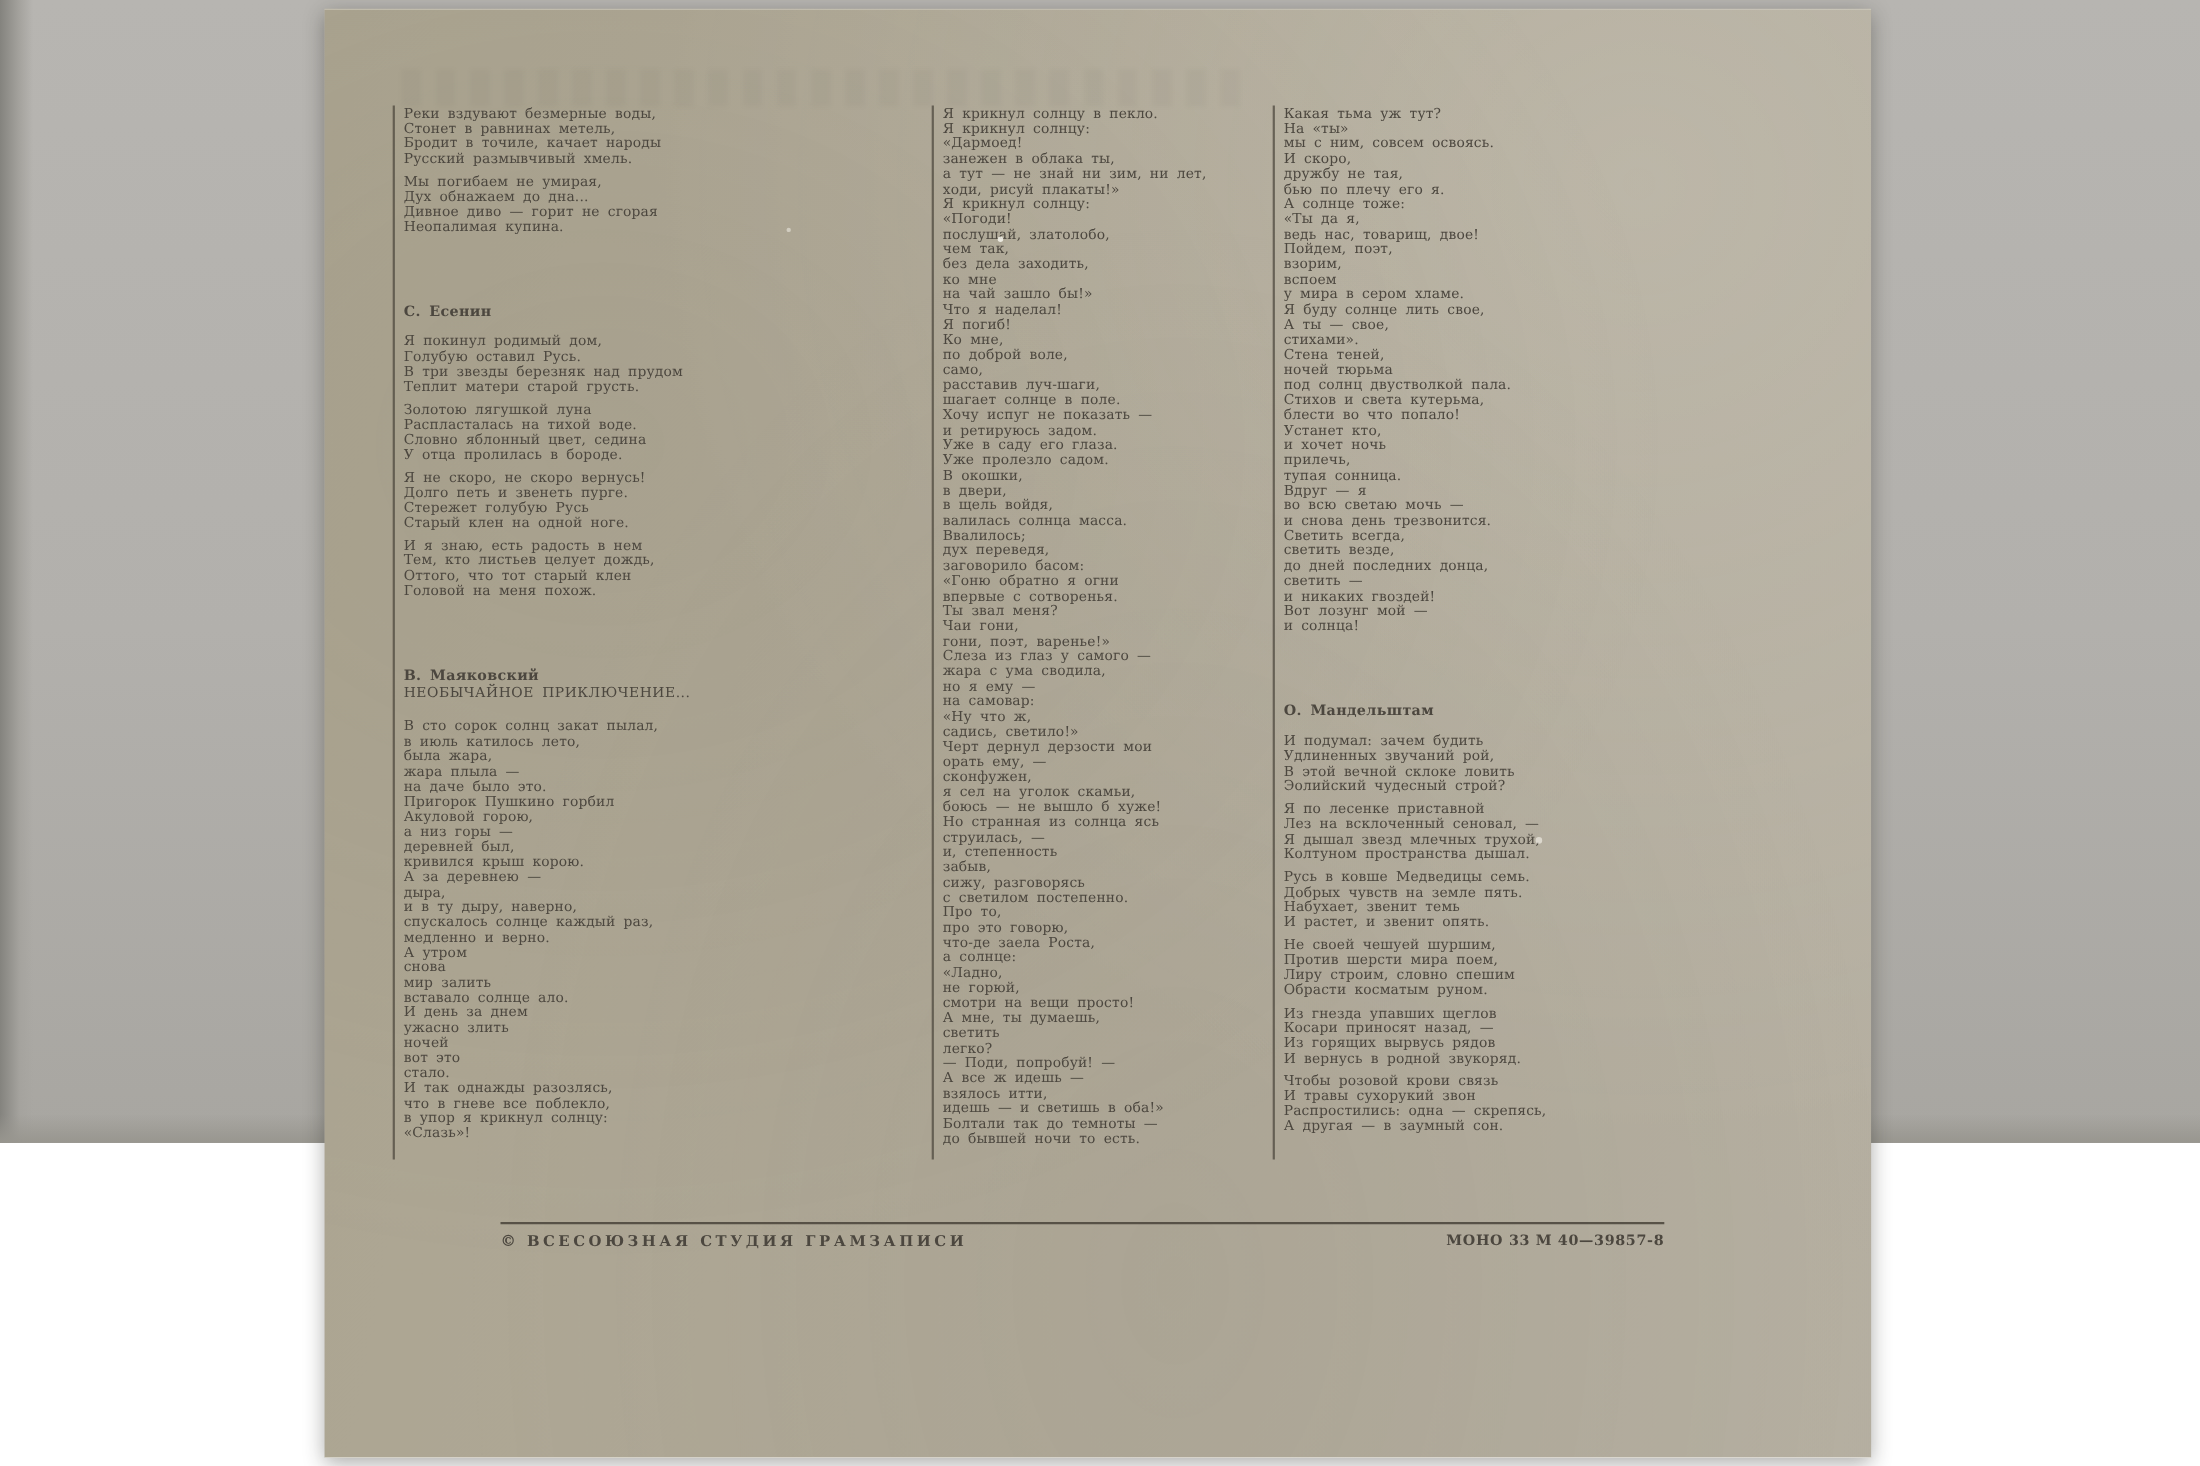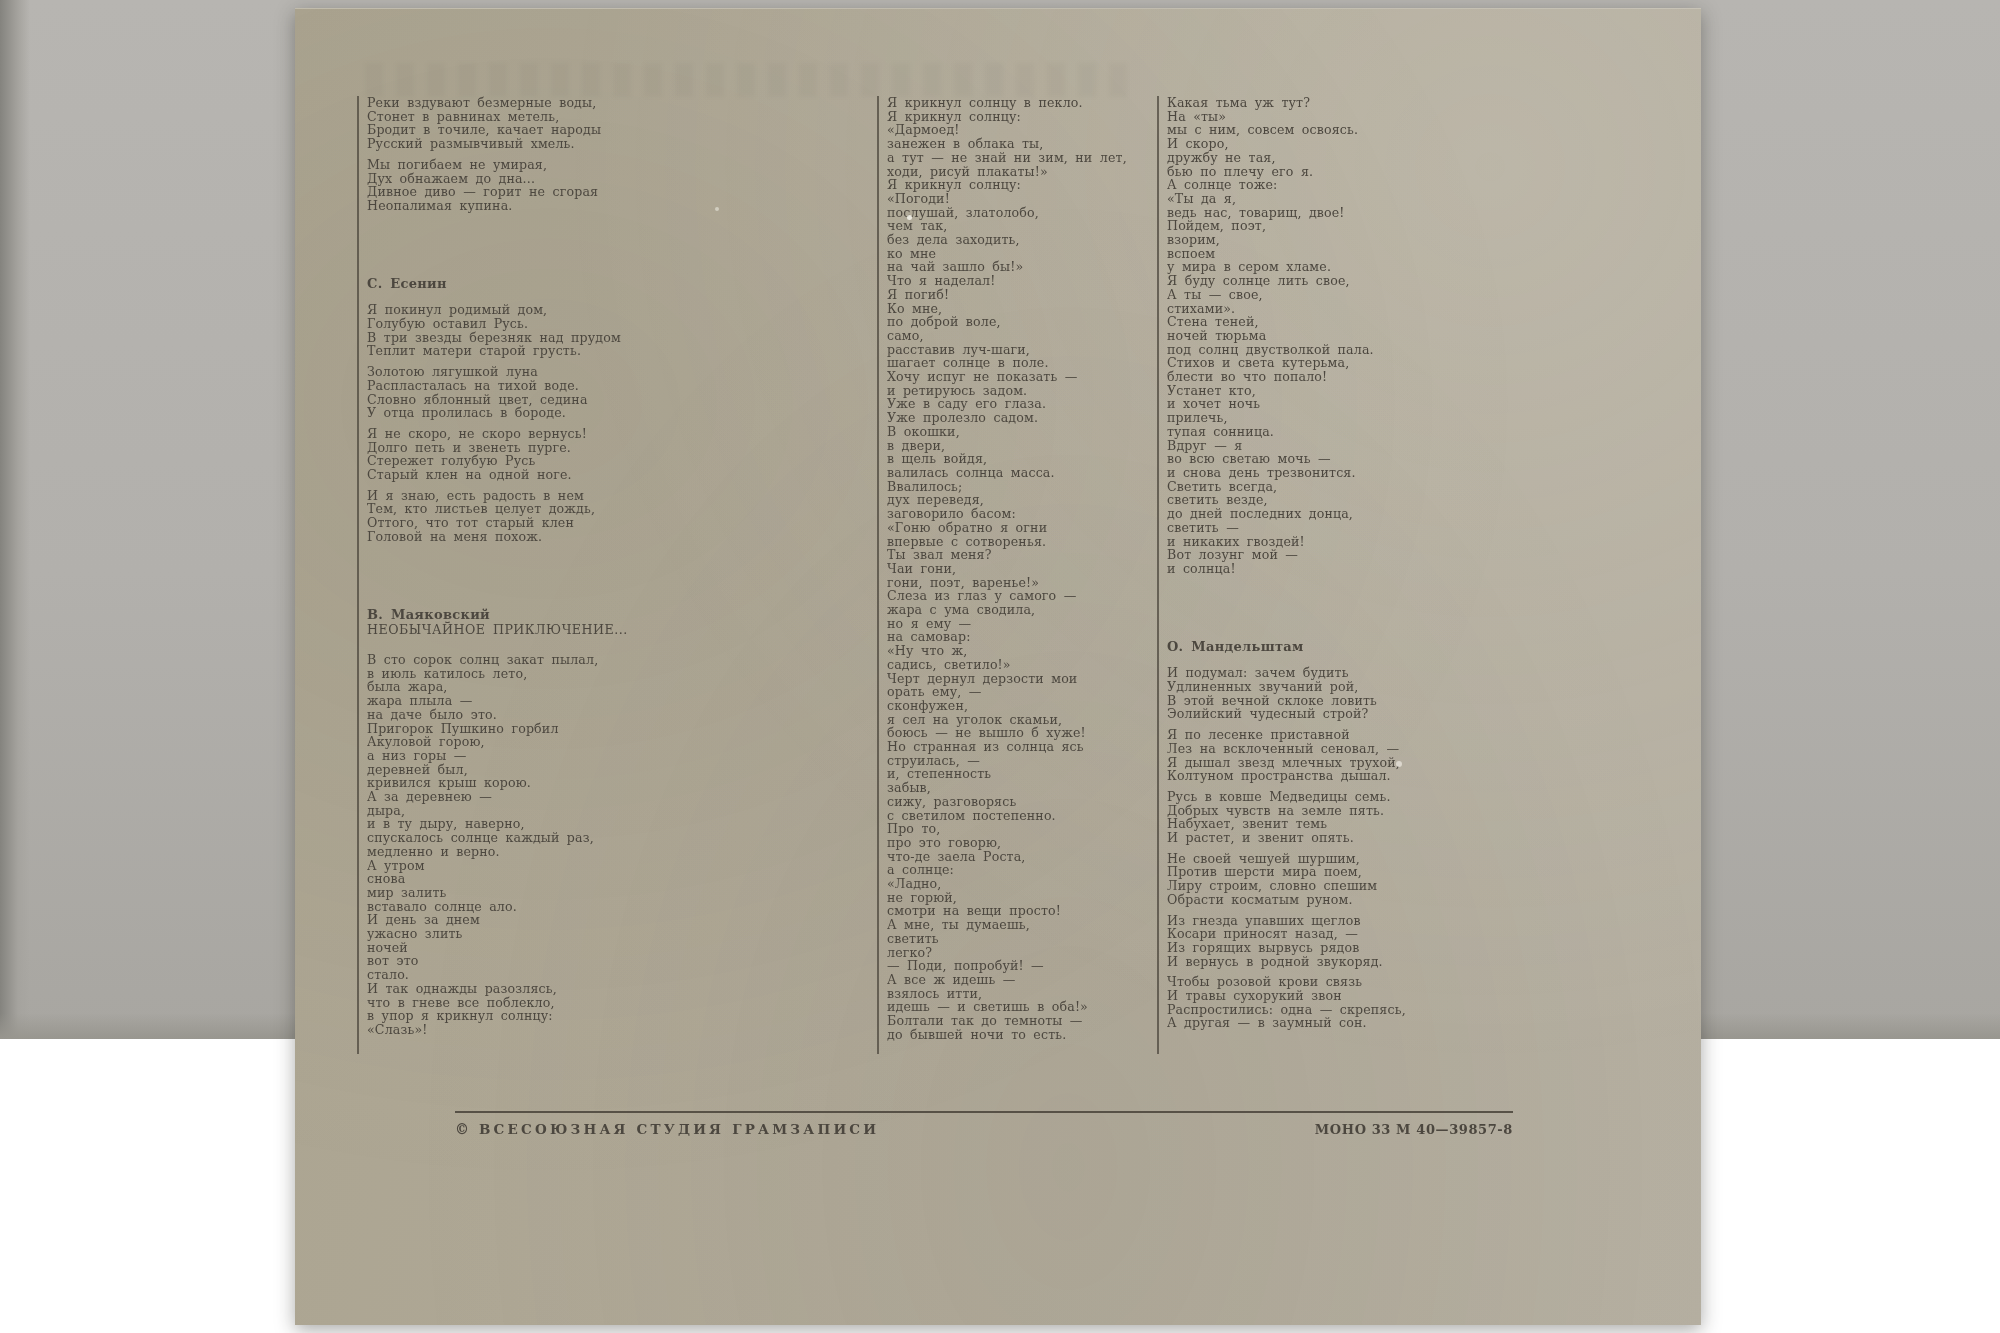--- a/index.html
+++ b/index.html
@@ -35,38 +35,38 @@
     background:repeating-linear-gradient(90deg, rgba(98,94,84,.20) 0 18px, rgba(98,94,84,0) 18px 31px);
   }
   .speck{position:absolute;border-radius:50%;background:rgba(246,244,236,.85);}
   .col{
     position:absolute;top:87px;height:958px;
     border-left:2px solid rgba(74,68,58,.72);
     padding-left:8px;
     color:#4c473f;
   }
   #col-0{left:62px;width:470px;}
-  #col-1{left:582px;width:300px;}
+  #col-1{left:552px;width:300px;}
   #col-2{left:862px;width:330px;}
   .block{font-size:12.6px;line-height:13.7px;}
   .line{
     white-space:nowrap;word-spacing:3.2px;letter-spacing:.15px;
   }
   .block.author{margin-top:64px;font-weight:bold;font-size:13px;letter-spacing:.3px;word-spacing:3px;}
   [data-name="author-mayakovsky"]{margin-top:26px;}
   [data-name="author-mandelstam"]{margin-top:92px;}
   .block.title{margin-top:2px;letter-spacing:.5px;word-spacing:3px;}
   .block.stanza + .block.stanza{margin-top:7px;}
   .block.author + .block.stanza{margin-top:13px;}
   .block.title + .block.stanza{margin-top:16px;}
   .footer{
     position:absolute;left:160px;top:1102px;width:1058px;
     border-top:2px solid rgba(72,66,56,.85);
     padding-top:8px;
-    display:flex;justify-content:space-between;align-items:flex-end;
+    display:flex;justify-content:space-between;align-items:flex-start;
     color:#4c473f;
   }
   .footer-left{font-weight:bold;font-size:13.5px;letter-spacing:3.2px;}
   .copyright{letter-spacing:0;margin-right:10px;font-size:14px;}
   .footer-right{font-weight:bold;font-size:13px;letter-spacing:.6px;}
 </style>
 </head>
 <body>
 
 <div class="scene" data-name="photo-background">

